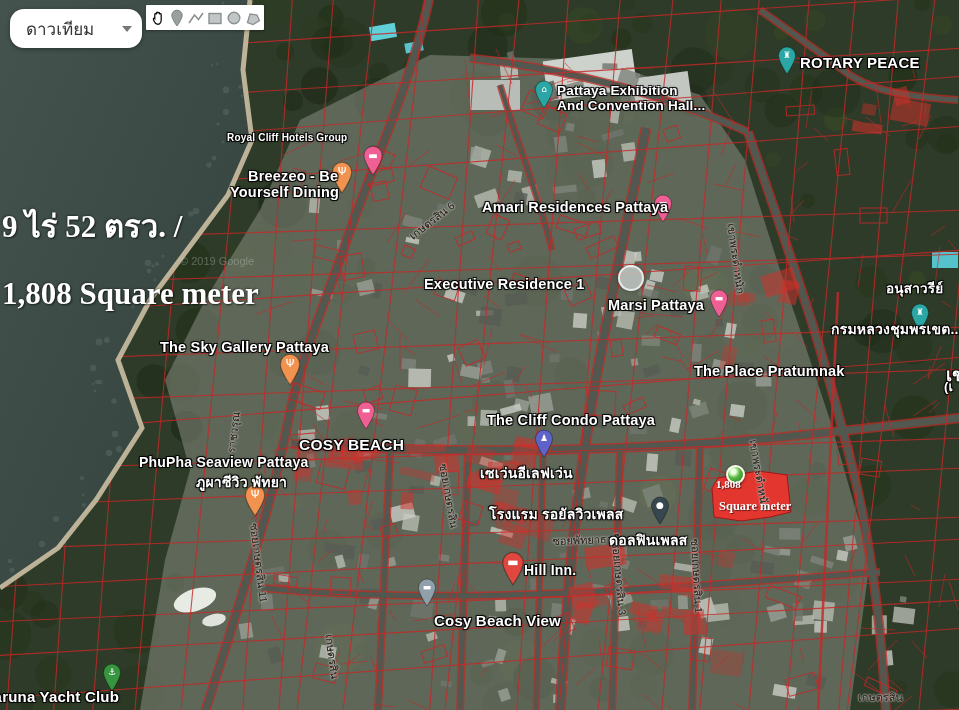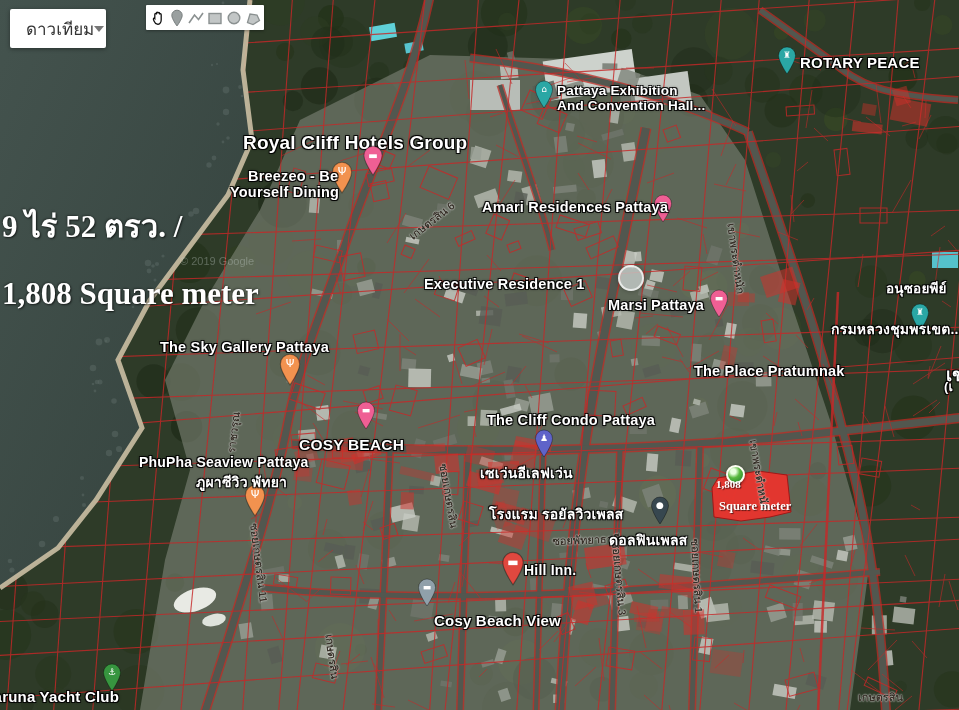--- a/index.html
+++ b/index.html
@@ -1,21 +1,21 @@
 <!DOCTYPE html>
 <html><head>
 <meta charset="utf-8">
 <style>
   html,body{margin:0;padding:0;background:#222;}
   #stage{position:relative;width:959px;height:710px;overflow:hidden;
          font-family:"Liberation Sans",sans-serif;background:#31402e;}
   #bgsvg{position:absolute;left:0;top:0;z-index:0;}
   
-  #maptype{position:absolute;left:10px;top:9px;width:96px;height:39px;background:#fff;
-           border-radius:2px;box-shadow:0 1px 4px rgba(0,0,0,.4);z-index:6;display:flex;
+  #maptype{position:absolute;left:10px;top:9px;width:132px;height:39px;background:#fff;
+           border-radius:14px;box-shadow:0 1px 4px rgba(0,0,0,.4);z-index:6;display:flex;
            align-items:center;justify-content:space-between;padding:0 10px 0 16px;box-sizing:border-box;
            cursor:pointer;}
   #maptype .val{font-size:17px;color:#333;}
   #maptype .caret{width:0;height:0;border-left:5px solid transparent;border-right:5px solid transparent;
            border-top:6px solid #777;}
   #toolbar{position:absolute;left:146px;top:5px;height:25px;background:#fff;border-radius:1px;
            box-shadow:0 1px 3px rgba(0,0,0,.35);z-index:6;display:flex;align-items:center;padding:0 2px;}
   .tool{width:19px;height:21px;display:flex;align-items:center;justify-content:center;cursor:pointer;}
   
   .bigtext{position:absolute;left:2px;color:#fff;font-family:"Liberation Serif","DejaVu Serif",serif;
@@ -789,21 +789,21 @@
   <div id="labels-layer">
       <div class="marker" style="left: 776px; top: 45px; width: 22px; height: 30px;"><svg width="22" height="30" viewBox="0 0 22 30">
           <path d="M11 29 C11 29 2.5 16.5 2.5 10.5 A8.5 8.5 0 1 1 19.5 10.5 C19.5 16.5 11 29 11 29 Z" fill="#2aa7a5" stroke="rgba(0,0,0,.35)" stroke-width="1"></path>
         </svg><span class="glyph" style="top:2px;font-size:9px;line-height:16px;">♜</span></div>
       <div class="poi-label" style="left: 800px; top: 54px; font-size: 15px;">ROTARY PEACE</div>
       <div class="marker" style="left: 533px; top: 79px; width: 22px; height: 30px;"><svg width="22" height="30" viewBox="0 0 22 30">
           <path d="M11 29 C11 29 2.5 16.5 2.5 10.5 A8.5 8.5 0 1 1 19.5 10.5 C19.5 16.5 11 29 11 29 Z" fill="#2aa7a5" stroke="rgba(0,0,0,.35)" stroke-width="1"></path>
         </svg><span class="glyph" style="top:2px;font-size:9px;line-height:16px;">⌂</span></div>
       <div class="poi-label" style="left: 557px; top: 83px; font-size: 13.5px;">Pattaya Exhibition</div>
       <div class="poi-label" style="left: 557px; top: 98px; font-size: 13.5px;">And Convention Hall...</div>
-      <div class="poi-label" style="left: 243px; top: 132px; font-size: 19px; text-align: right;">Royal Cliff Hotels Group</div>
+      <div class="poi-label" style="left: 227px; top: 132px; font-size: 10px; text-align: right;">Royal Cliff Hotels Group</div>
       <div class="marker" style="left: 329px; top: 160px; width: 26px; height: 34px;"><svg width="26" height="34" viewBox="0 0 22 30">
           <path d="M11 29 C11 29 2.5 16.5 2.5 10.5 A8.5 8.5 0 1 1 19.5 10.5 C19.5 16.5 11 29 11 29 Z" fill="#f2924f" stroke="rgba(0,0,0,.35)" stroke-width="1"></path>
         </svg><span class="glyph" style="top:3px;font-size:11px;line-height:18px;">Ψ</span></div>
       <div class="poi-label" style="left: 248px; top: 168px; font-size: 14.5px;">Breezeo - Be</div>
       <div class="poi-label" style="left: 230px; top: 184px; font-size: 14.5px;">Yourself Dining</div>
       <div class="marker" style="left: 361px; top: 144px; width: 24px; height: 32px;"><svg width="24" height="32" viewBox="0 0 22 30">
           <path d="M11 29 C11 29 2.5 16.5 2.5 10.5 A8.5 8.5 0 1 1 19.5 10.5 C19.5 16.5 11 29 11 29 Z" fill="#ef5f94" stroke="rgba(0,0,0,.35)" stroke-width="1"></path>
         </svg><span class="glyph" style="top:3px;font-size:10px;line-height:17px;">▬</span></div>
       <div class="marker" style="left: 652px; top: 193px; width: 22px; height: 30px;"><svg width="22" height="30" viewBox="0 0 22 30">
           <path d="M11 29 C11 29 2.5 16.5 2.5 10.5 A8.5 8.5 0 1 1 19.5 10.5 C19.5 16.5 11 29 11 29 Z" fill="#ef5f94" stroke="rgba(0,0,0,.35)" stroke-width="1"></path>
@@ -846,21 +846,21 @@
           <path d="M11 29 C11 29 2.5 16.5 2.5 10.5 A8.5 8.5 0 1 1 19.5 10.5 C19.5 16.5 11 29 11 29 Z" fill="#90a0aa" stroke="rgba(0,0,0,.35)" stroke-width="1"></path>
         </svg><span class="glyph" style="top:2px;font-size:9px;line-height:16px;">▬</span></div>
       <div class="poi-label" style="left: 402px; top: 612px; font-size: 15px; padding-left: 32px;">Cosy Beach View</div>
       <div class="marker" style="left: 101px; top: 662px; width: 22px; height: 30px;"><svg width="22" height="30" viewBox="0 0 22 30">
           <path d="M11 29 C11 29 2.5 16.5 2.5 10.5 A8.5 8.5 0 1 1 19.5 10.5 C19.5 16.5 11 29 11 29 Z" fill="#37953f" stroke="rgba(0,0,0,.35)" stroke-width="1"></path>
         </svg><span class="glyph" style="top:2px;font-size:9px;line-height:16px;">⚓</span></div>
       <div class="poi-label" style="left: -62px; top: 688px; font-size: 15px;">Royal Varuna Yacht Club</div>
       <div class="marker" style="left: 909px; top: 302px; width: 22px; height: 30px;"><svg width="22" height="30" viewBox="0 0 22 30">
           <path d="M11 29 C11 29 2.5 16.5 2.5 10.5 A8.5 8.5 0 1 1 19.5 10.5 C19.5 16.5 11 29 11 29 Z" fill="#2aa7a5" stroke="rgba(0,0,0,.35)" stroke-width="1"></path>
         </svg><span class="glyph" style="top:2px;font-size:9px;line-height:16px;">♜</span></div>
-      <div class="poi-label" style="left: 886px; top: 277px; font-size: 13.5px;">อนุซอยพีย์</div>
+      <div class="poi-label" style="left: 886px; top: 277px; font-size: 13.5px;">อนุสาวรีย์</div>
       <div class="poi-label" style="left: 831px; top: 286px; font-size: 14px; margin-top: 32px;">กรมหลวงชุมพรเขต...</div>
       <div class="poi-label" style="left: 946px; top: 360px; font-size: 18px;">เข</div>
       <div class="poi-label" style="left: 944px; top: 376px; font-size: 13px;">(เ</div>
       <div class="spot" style="left: 618px; top: 265px; width: 22px; height: 22px;"></div>
       <div class="street-label" style="left: 222px; top: 452px; transform: rotate(-83deg);">ราชวรุณ</div>
       <div class="street-label" style="left: 405px; top: 230px; transform: rotate(-38deg);">เกษตรสิน 6</div>
       <div class="street-label" style="left: 263px; top: 522px; transform: rotate(83deg);">ซอยเกษตรสิน 11</div>
       <div class="street-label" style="left: 552px; top: 532px; transform: rotate(-2deg);">ซอยพัทยาธานี</div>
       <div class="street-label" style="left: 625px; top: 540px; transform: rotate(85deg);">ซอยเกษตรสิน 3</div>
       <div class="street-label" style="left: 704px; top: 538px; transform: rotate(87deg);">ซอยเกษตรสิน 1</div>

